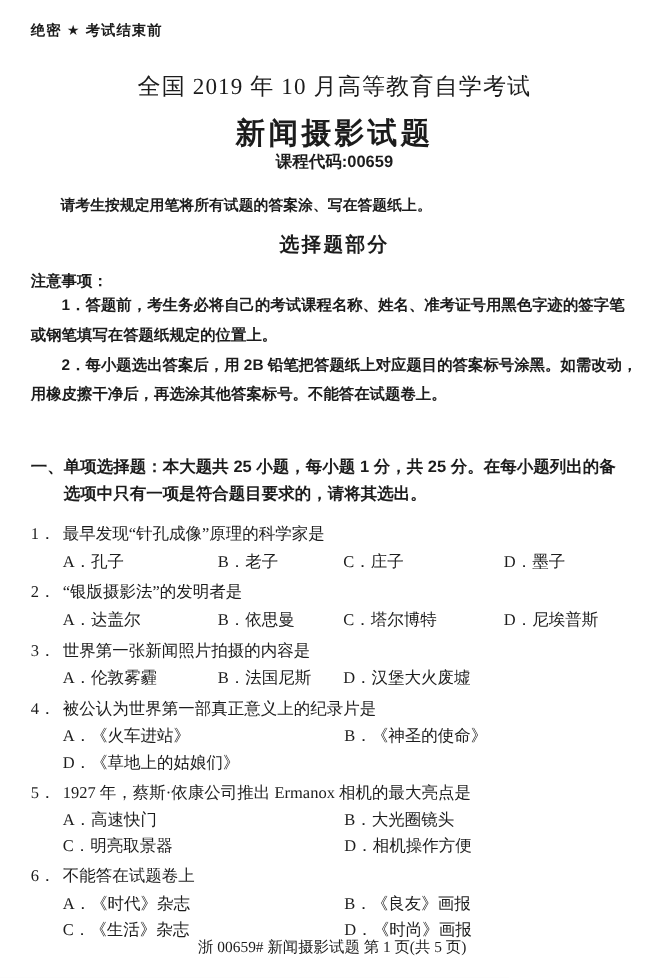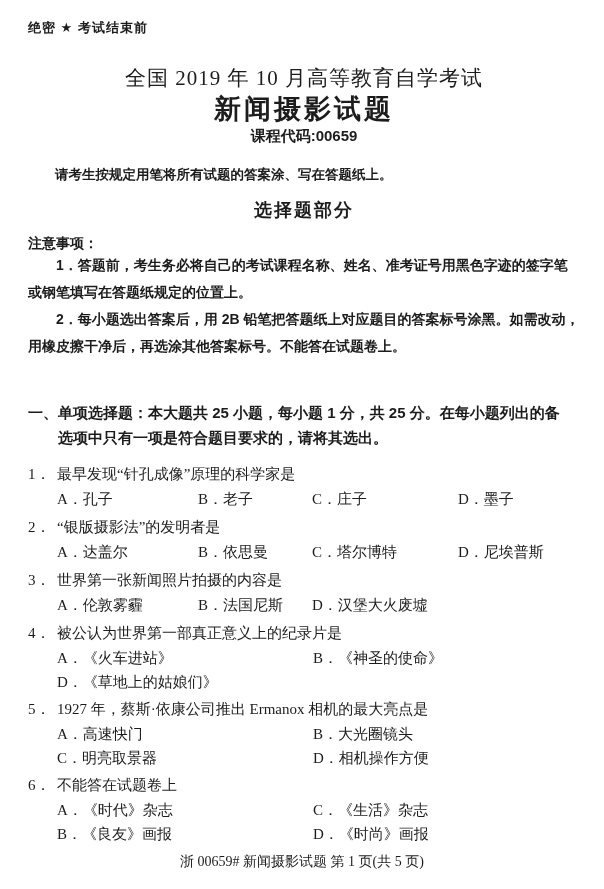--- a/index.html
+++ b/index.html
@@ -19,21 +19,21 @@
     font-family:"Liberation Sans","DejaVu Sans",sans-serif;
     font-weight:bold; font-size:13px; line-height:16px;
     letter-spacing:1px;
   }
   .exam-session {
     margin-top:28px; text-align:center;
     font-size:21px; line-height:28px; font-weight:normal;
     letter-spacing:1px;
   }
   .paper-title {
-    margin-top:0; text-align:center;
+    margin-top:12px; text-align:center;
     font-family:"Liberation Sans","DejaVu Sans",sans-serif;
     font-weight:bold; font-size:27px; line-height:34px;
     letter-spacing:3px;
   }
   .course-code {
     text-align:center;
     font-family:"Liberation Sans","DejaVu Sans",sans-serif;
     font-weight:bold; font-size:15px; line-height:20px;
   }
   .instruction {
@@ -169,22 +169,22 @@
       </div>
     </div>
 
     <div class="question">
       <div class="q-line">
         <span class="q-num">6．</span>
         <span class="q-text">不能答在试题卷上</span>
       </div>
       <div class="opts two">
         <span>A．《时代》杂志</span>
+        <span>B．《良友》画报</span>
         <span>C．《生活》杂志</span>
-        <span>B．《良友》画报</span>
         <span>D．《时尚》画报</span>
       </div>
     </div>
 
   </div>
 
   <div class="page-footer">浙 00659# 新闻摄影试题 第 1 页(共 5 页)</div>
 
 </div>
 

